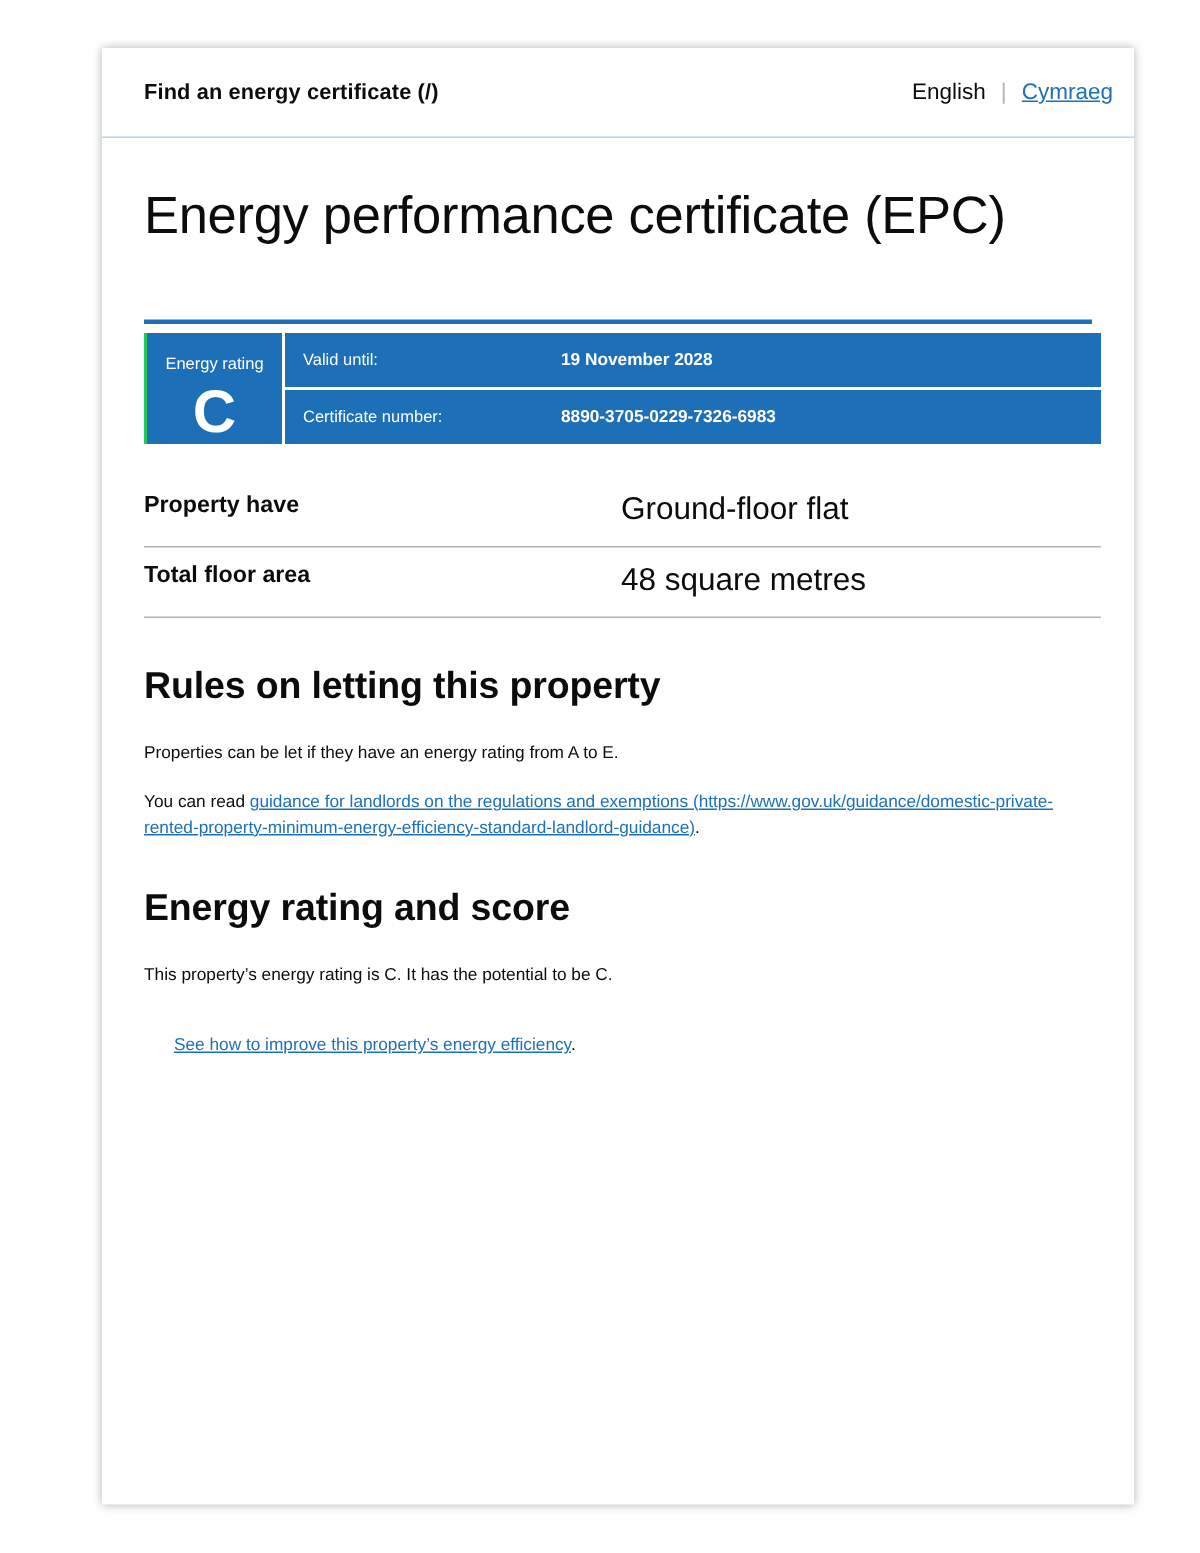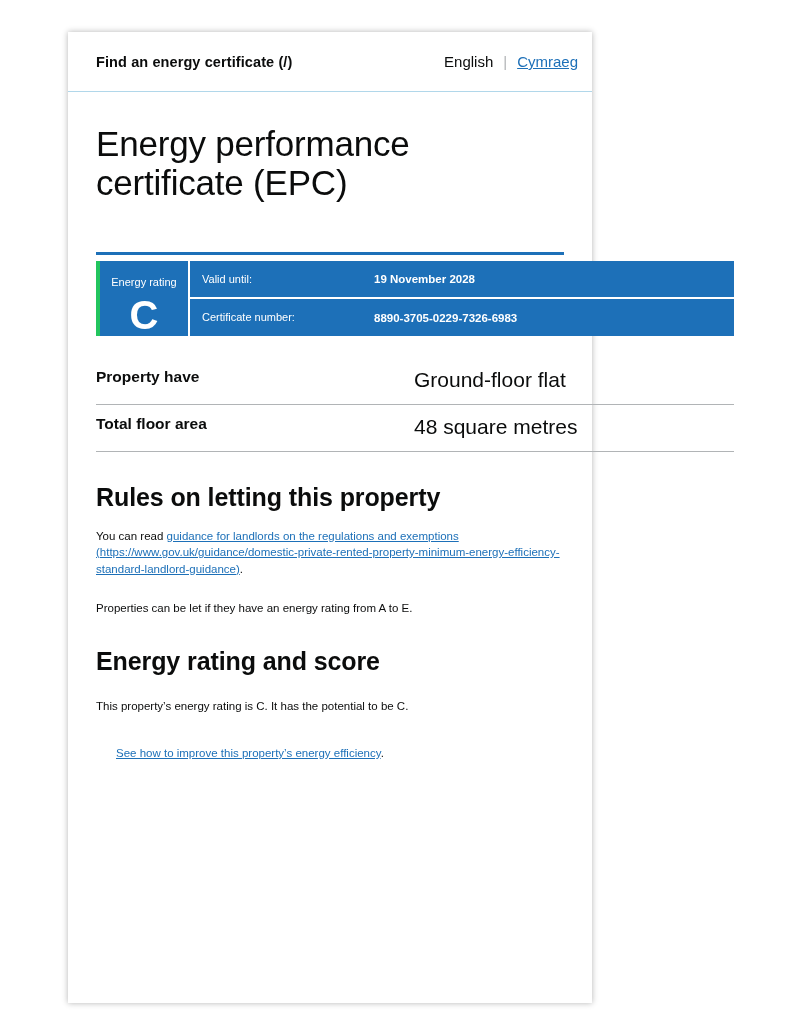--- a/index.html
+++ b/index.html
@@ -12,21 +12,21 @@
     height: 1035px;
     font-family: "Liberation Sans", sans-serif;
     color: #0b0c0c;
     position: relative;
     overflow: hidden;
   }
   .page {
     position: absolute;
     left: 68px;
     top: 32px;
-    width: 524px;
+    width: 688px;
     height: 971px;
     background: #ffffff;
     box-shadow: 0 0 6px rgba(0,0,0,0.30);
     box-sizing: border-box;
   }
   
   .site-header {
     height: 60px;
     border-bottom: 1px solid #b1d7ea;
     display: flex;
@@ -88,21 +88,21 @@
     box-sizing: border-box;
     padding: 16px 14px;
     line-height: 1.32;
     font-size: 11.5px;
   }
   .sum-rating {
     background: #1d70b8;
     color: #ffffff;
     width: 92px;
     box-sizing: border-box;
-    border-left: 4px solid #22c55e;
+    border-left: 2px solid #22c55e;
     text-align: center;
     padding-top: 15px;
   }
   .sum-rating .lab {
     font-size: 11px;
     line-height: 1.2;
   }
   .sum-rating .val {
     font-size: 40px;
     font-weight: bold;
@@ -225,21 +225,21 @@
         <div class="kv-key">Property have</div>
         <div class="kv-val">Ground-floor flat</div>
       </div>
       <div class="kv-row">
         <div class="kv-key">Total floor area</div>
         <div class="kv-val">48 square metres</div>
       </div>
     </div>
 
     <h2 class="section">Rules on letting this property</h2>
+    <p class="body">Properties can be let if they have an energy rating from A to E.</p>
     <p class="body tight"><span>You can read </span><a class="inline-link" href="#">guidance for landlords on the regulations and exemptions (https://www.gov.uk/guidance/domestic-private-rented-property-minimum-energy-efficiency-standard-landlord-guidance)</a><span>.</span></p>
-    <p class="body">Properties can be let if they have an energy rating from A to E.</p>
 
     <h2 class="section">Energy rating and score</h2>
     <p class="body">This property’s energy rating is C. It has the potential to be C.</p>
     <p class="link-block"><a class="inline-link" href="#">See how to improve this property’s energy efficiency</a><span>.</span></p>
 
   </div>
 </div>
 
 </body></html>

